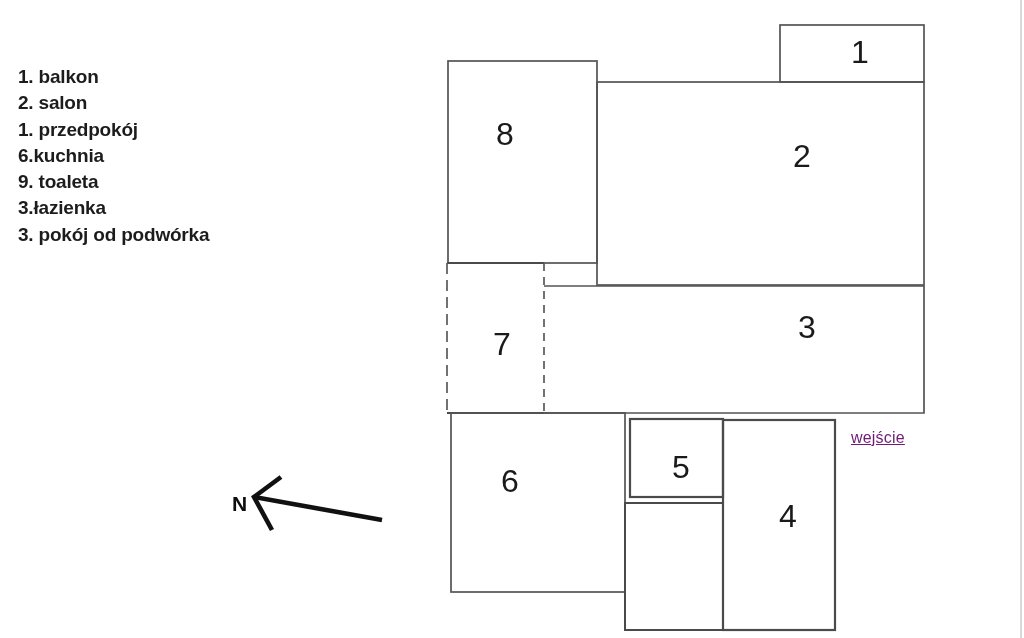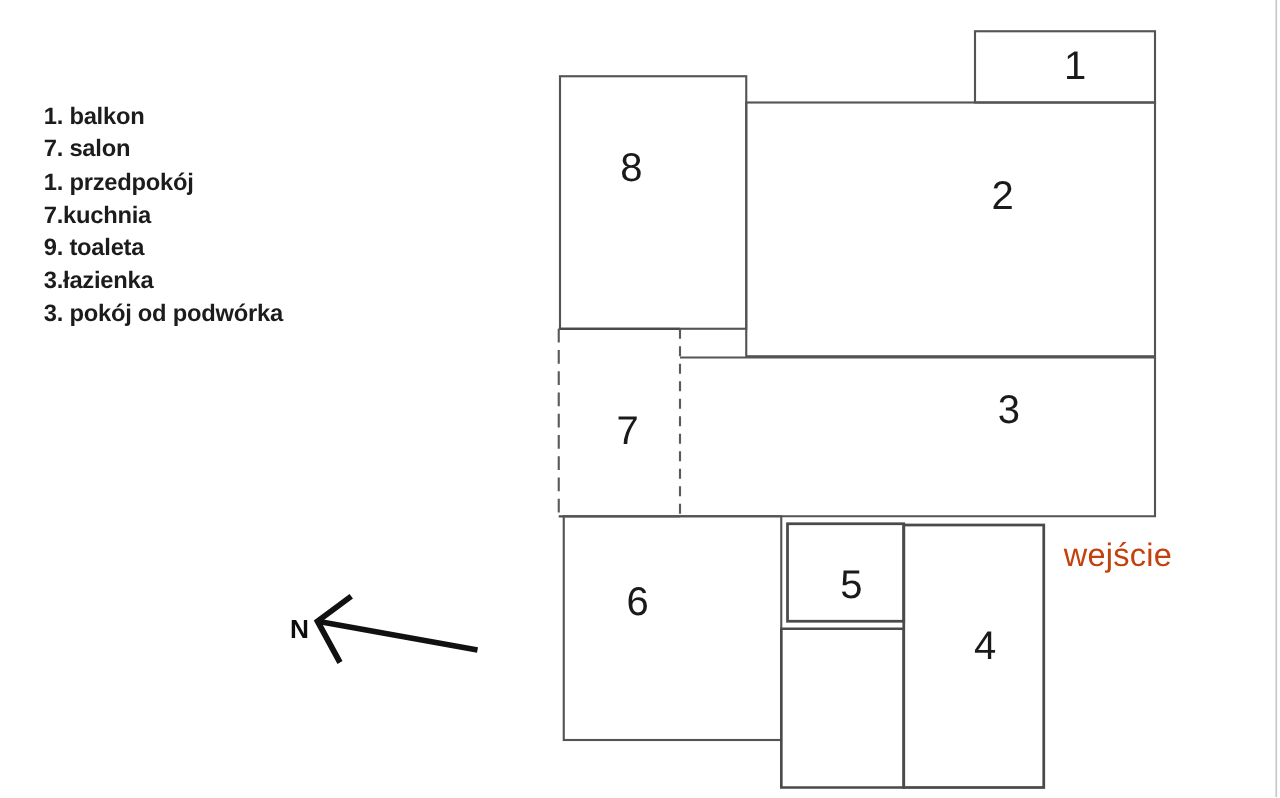--- a/index.html
+++ b/index.html
@@ -13,21 +13,21 @@
     width: 1024px;
     height: 638px;
     background: #ffffff;
     overflow: hidden;
   }
   
   .legend {
     position: absolute;
     left: 18px;
     top: 64px;
-    margin: 17px;
+    margin: 0;
     padding: 0;
     list-style: none;
     font-size: 19px;
     font-weight: bold;
     color: #1c1c1c;
     line-height: 26.3px;
     letter-spacing: -0.2px;
     white-space: nowrap;
   }
   
@@ -43,43 +43,44 @@
     transform: translate(-50%, -50%);
     font-size: 32px;
     font-weight: 400;
     color: #1a1a1a;
     line-height: 1;
   }
   .entrance {
     position: absolute;
     left: 851px;
     top: 429px;
-    font-size: 26px;
-    color: #c2410c;
+    font-size: 16px;
+    color: #701a75;
     letter-spacing: 0.2px;
+    text-decoration: underline;
   }
   .north-label {
     position: absolute;
     left: 232px;
     top: 492px;
     font-size: 21px;
     font-weight: bold;
     color: #0d0d0d;
   }
 </style>
 </head>
 <body>
 
 <div class="page">
 
   <ul class="legend">
     <li>1. balkon</li>
-    <li>7. salon</li>
+    <li>2. salon</li>
     <li>1. przedpokój</li>
-    <li>7.kuchnia</li>
+    <li>6.kuchnia</li>
     <li>9. toaleta</li>
     <li>3.łazienka</li>
     <li>3. pokój od podwórka</li>
   </ul>
 
   <svg class="walls" width="1024" height="638" viewBox="0 0 1024 638">
 
     <rect x="448" y="61" width="149" height="202" fill="none" stroke="#545454" stroke-width="1.7"></rect>
 
     <rect x="780" y="25" width="144" height="57" fill="none" stroke="#545454" stroke-width="1.7"></rect>

